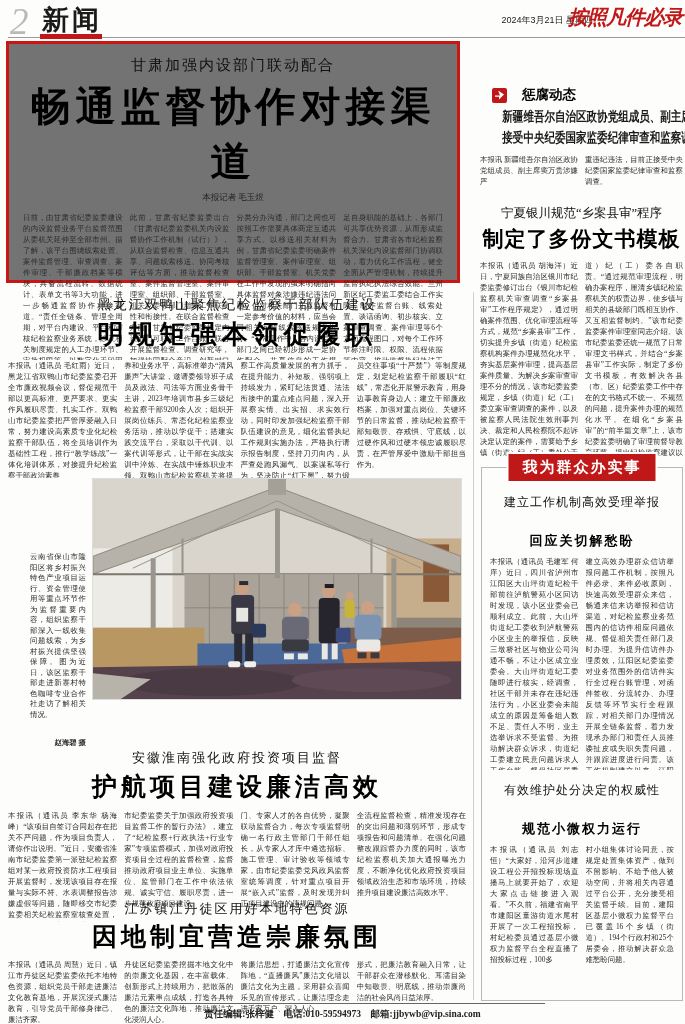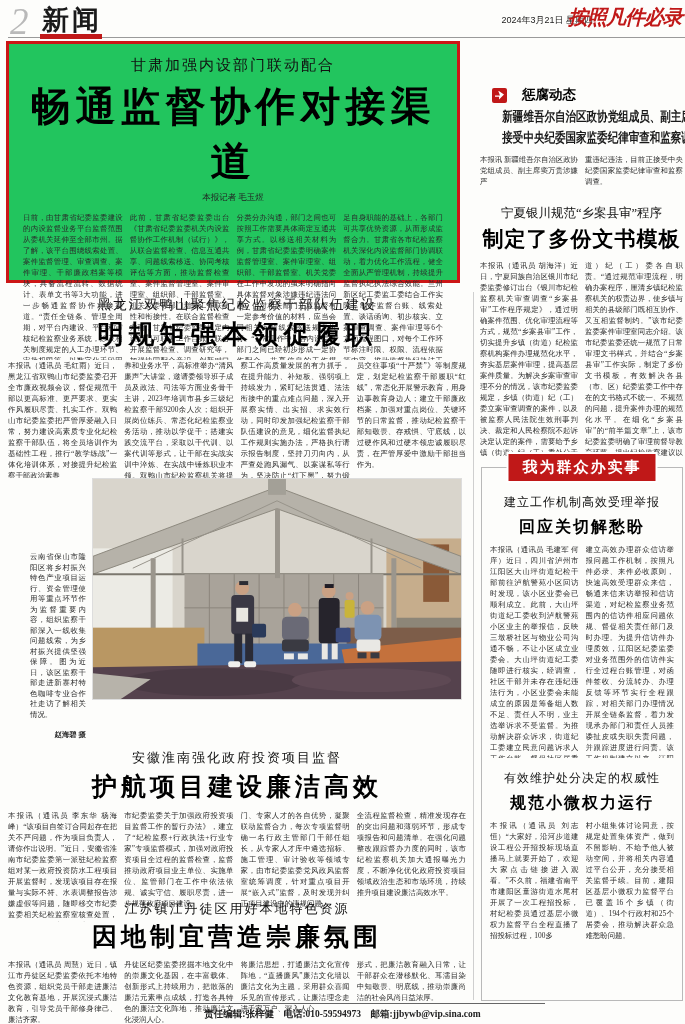--- a/index.html
+++ b/index.html
@@ -15,21 +15,21 @@
             font-style:italic;letter-spacing:-1px;}
   
   .kicker{text-align:center;font-size:14px;letter-spacing:2px;color:#111;}
   .headline{text-align:center;font-weight:bold;color:#000;}
   .byline{text-align:center;font-size:8.5px;color:#222;margin-top:3px;}
   .cols{display:flex;gap:7px;overflow:hidden;}
   .col{flex:1;font-size:7.4px;line-height:11px;text-align:justify;text-justify:inter-character;
        overflow:hidden;color:#2a2a2a;}
   
   .lead-box{position:absolute;left:6px;top:41px;width:454px;height:242px;border:3.5px solid #cc1616;
-            padding:8px 14px 6px 14px;box-sizing:border-box;background:#22c55e;}
+            padding:8px 14px 6px 14px;box-sizing:border-box;background:#737373;}
   .lead-box .kicker{margin-top:4px;font-size:15px;}
   .lead-box .headline{font-size:40px;letter-spacing:5px;margin-top:4px;}
   .lead-box .cols{margin-top:8px;height:148px;}
   
   .vrule{position:absolute;left:473px;top:292px;bottom:24px;border-left:1px solid #cfcfcf;}
   .anti-head{position:absolute;left:492px;top:86px;display:flex;align-items:center;gap:15px;}
   .anti-icon{width:15px;height:15px;background:#c01818;position:relative;border-radius:2px;}
   .anti-icon:before{content:"";position:absolute;left:3px;top:3px;width:9px;height:9px;
     background:#fff;clip-path:polygon(0 55%,55% 55%,35% 0,100% 45%,45% 100%,45% 70%,0 70%);}
   .anti-label{font-size:13.5px;font-weight:bold;color:#000;}
@@ -42,36 +42,36 @@
   .yinchuan .headline{font-size:21px;letter-spacing:1px;margin-top:3px;}
   .yinchuan .cols{height:196px;margin-top:7px;}
   
   .service-box{position:absolute;left:481px;top:467px;width:202px;height:534px;
                border:1px solid #b9b9b9;box-sizing:border-box;}
   .service-banner{position:absolute;left:50%;top:-14px;transform:translateX(-50%);
                   background:#c01818;color:#fff;font-size:15px;font-weight:bold;letter-spacing:2px;
                   padding:4px 14px;white-space:nowrap;box-shadow:0 0 0 2px #fff;}
   .svc-art{padding:0 8px;}
   .svc-art .kicker{font-size:12px;letter-spacing:1px;}
-  .svc-art .headline{font-size:16px;letter-spacing:2px;margin-top:6px;}
+  .svc-art .headline{font-size:13px;letter-spacing:2px;margin-top:21px;}
   .svc-art .cols{margin-top:6px;}
   .svc1{margin-top:26px;}
   .svc1 .cols{height:214px;}
   .svc2{margin-top:12px;}
   .svc2 .cols{height:190px;}
   
   .shuangyashan{position:absolute;left:8px;top:296px;width:458px;}
   .shuangyashan .kicker{font-size:13.5px;}
   .shuangyashan .headline{font-size:26px;letter-spacing:5px;margin-top:3px;}
   .shuangyashan .cols{margin-top:8px;height:118px;}
   
   .photo-row{position:absolute;left:30px;top:478px;width:436px;height:226px;}
   .photo-caption{position:absolute;left:0;top:74px;width:56px;font-size:7.4px;line-height:10.5px;
                  text-align:justify;color:#2a2a2a;}
-  .photo-credit{font-weight:bold;text-align:right;margin-top:10px;}
+  .photo-credit{font-weight:bold;text-align:right;margin-top:18px;}
   .news-photo{position:absolute;left:62px;top:0;width:370px;height:222px;border:1px solid #ddd;box-sizing:border-box;}
   .huainan{position:absolute;left:8px;top:712px;width:458px;margin-top:37px;}
   .huainan .kicker{font-size:13px;}
   .huainan .headline{font-size:25px;letter-spacing:4px;margin-top:3px;}
   .huainan .cols{margin-top:7px;height:112px;}
   .zhenjiang{position:absolute;left:8px;top:900px;width:458px;}
   .zhenjiang .kicker{font-size:13px;}
   .zhenjiang .headline{font-size:25px;letter-spacing:4px;margin-top:2px;text-align:center;}
   .zhenjiang .cols{margin-top:6px;height:74px;}
   

